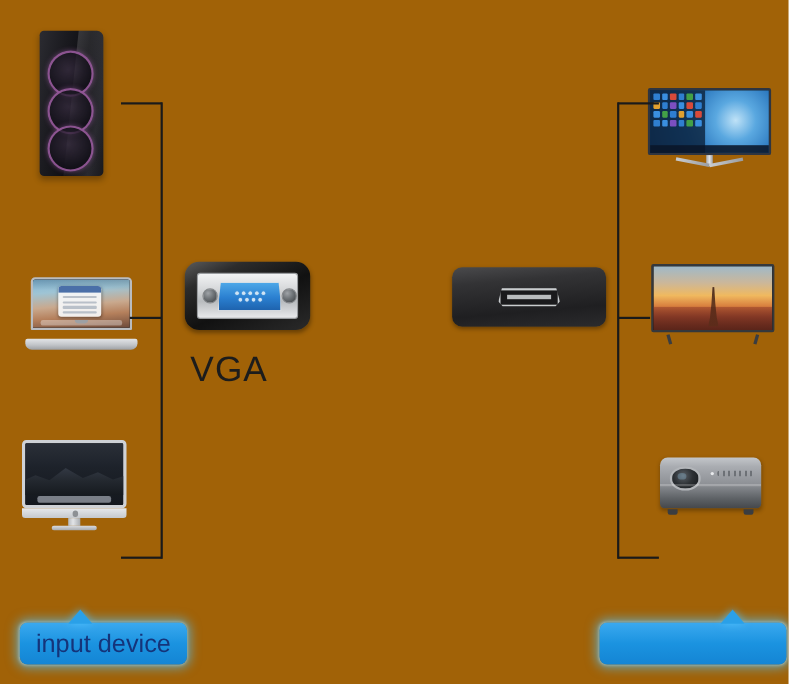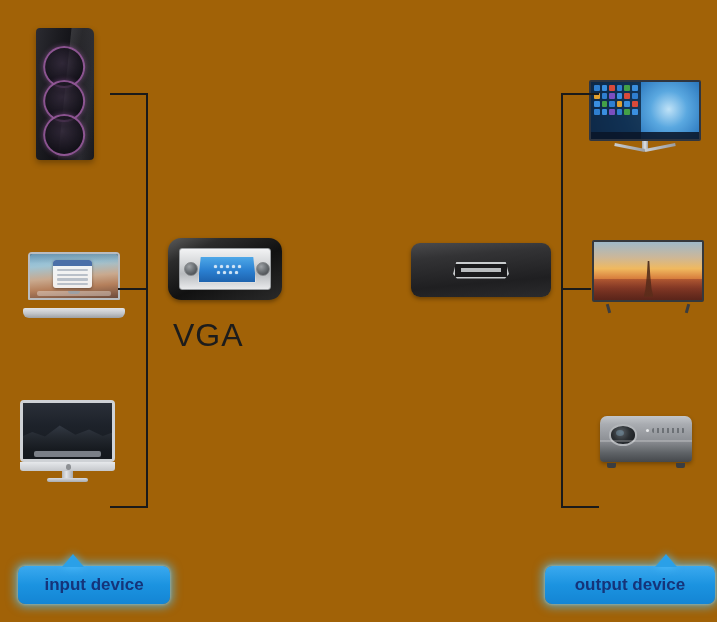--- a/index.html
+++ b/index.html
@@ -132,22 +132,22 @@
     position: absolute;
     height: 38px;
     border-radius: 7px;
     background: linear-gradient(180deg,#3aa9ef 0%,#1b93e0 50%,#1485d4 100%);
     box-shadow: 0 0 10px 3px rgba(80,195,255,.65), 0 0 3px rgba(255,255,255,.6);
     display: flex;
     align-items: center;
     justify-content: center;
   }
   .callout-label {
-    font-size: 17px;
-    font-weight: bold;
+    font-size: 23px;
+    font-weight: normal;
     color: #15347a;
     white-space: nowrap;
     padding: 0 6px;
   }
   .callout-tip {
     position: absolute;
     top: -12px;
     width: 0; height: 0;
     border-left: 11px solid transparent;
     border-right: 11px solid transparent;
@@ -595,16 +595,15 @@
     <div class="arm" style="left:1px; bottom:0; width:37px;"></div>
   </div>
 
   <div class="hdmi-shell">
     <div class="hdmi-port"></div>
   </div>
 
 
   <div class="callout" style="left:545px; top:566px; width:170px;">
     <div class="callout-tip" style="left:110px;"></div>
-    <span class="callout-label">output device</span>
   </div>
 
 </div>
 
 </body></html>

